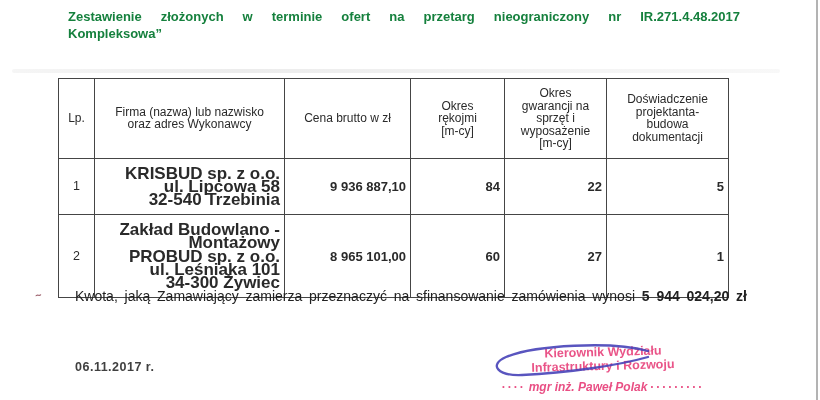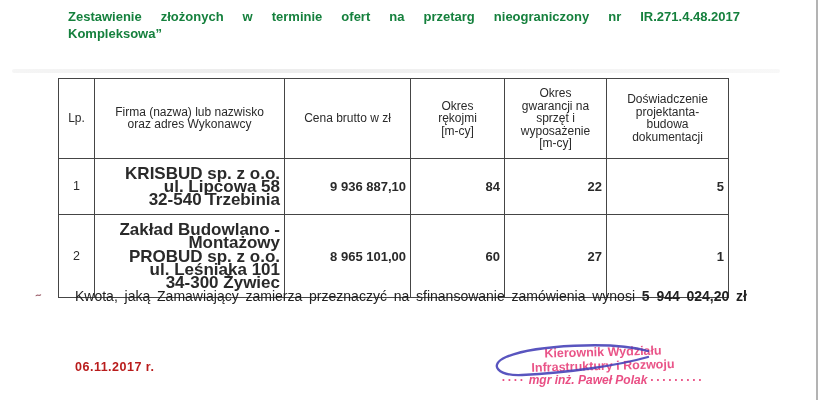--- a/index.html
+++ b/index.html
@@ -65,32 +65,32 @@
   .amount-note .l1{text-align:justify;text-align-last:justify;}
   .amount-note b{font-weight:bold;}
   .margin-mark{
     position:absolute;left:35px;top:289px;font-size:11px;color:#9c5f6b;
     transform:rotate(-12deg);font-weight:bold;
   }
 
   
   .doc-date{
     position:absolute;left:75px;top:360px;
-    font-size:12.5px;letter-spacing:.5px;color:#b91c1c;font-weight:bold;
+    font-size:12.5px;letter-spacing:.5px;color:#404040;font-weight:bold;
   }
 
   
   .stamp{
     position:absolute;left:488px;top:345px;width:230px;
     text-align:center;color:var(--stamp-color);
     font-size:12.5px;line-height:14px;
   }
   .stamp .stamp-line{transform:rotate(-1.5deg);font-weight:bold;opacity:.92;}
   .stamp-sign-row{
-    font-size:12px;opacity:.95;white-space:nowrap;
+    margin-top:7px;font-size:12px;opacity:.95;white-space:nowrap;
   }
   .stamp-sign-row .dots{letter-spacing:2px;font-weight:bold;}
   .stamp-name{font-style:italic;font-weight:bold;margin:0 3px;}
 
   .signature{
     position:absolute;left:490px;top:341px;width:170px;height:44px;
     pointer-events:none;
   }
   .signature path{
     fill:none;stroke:var(--ink-color);stroke-width:2.3;

